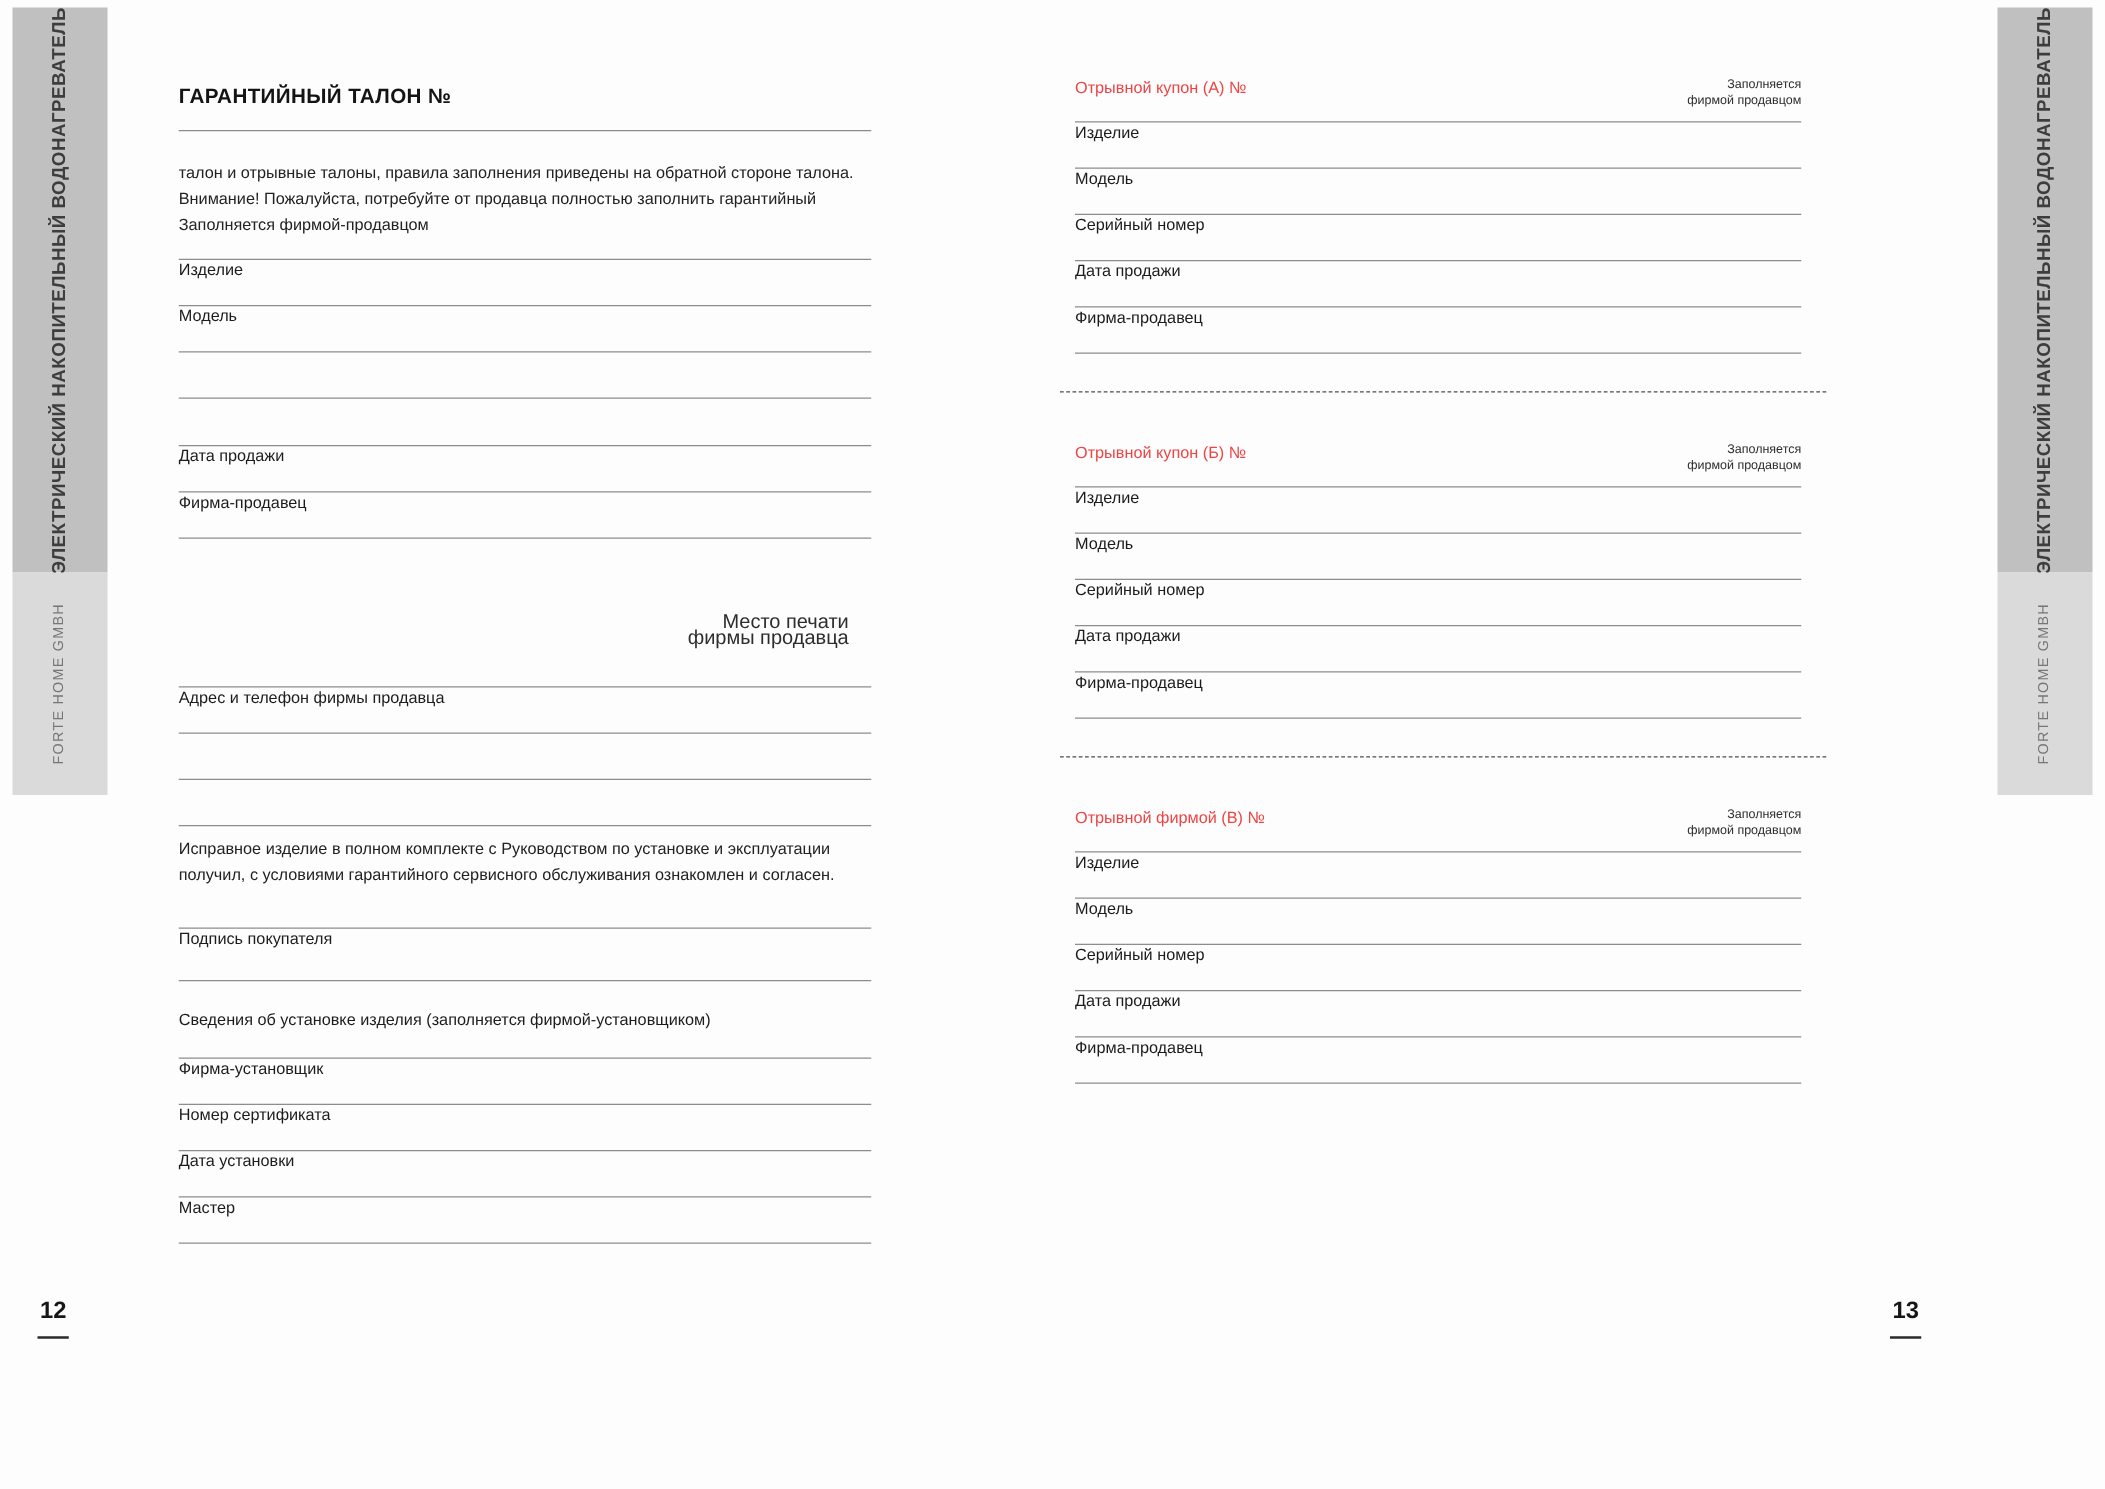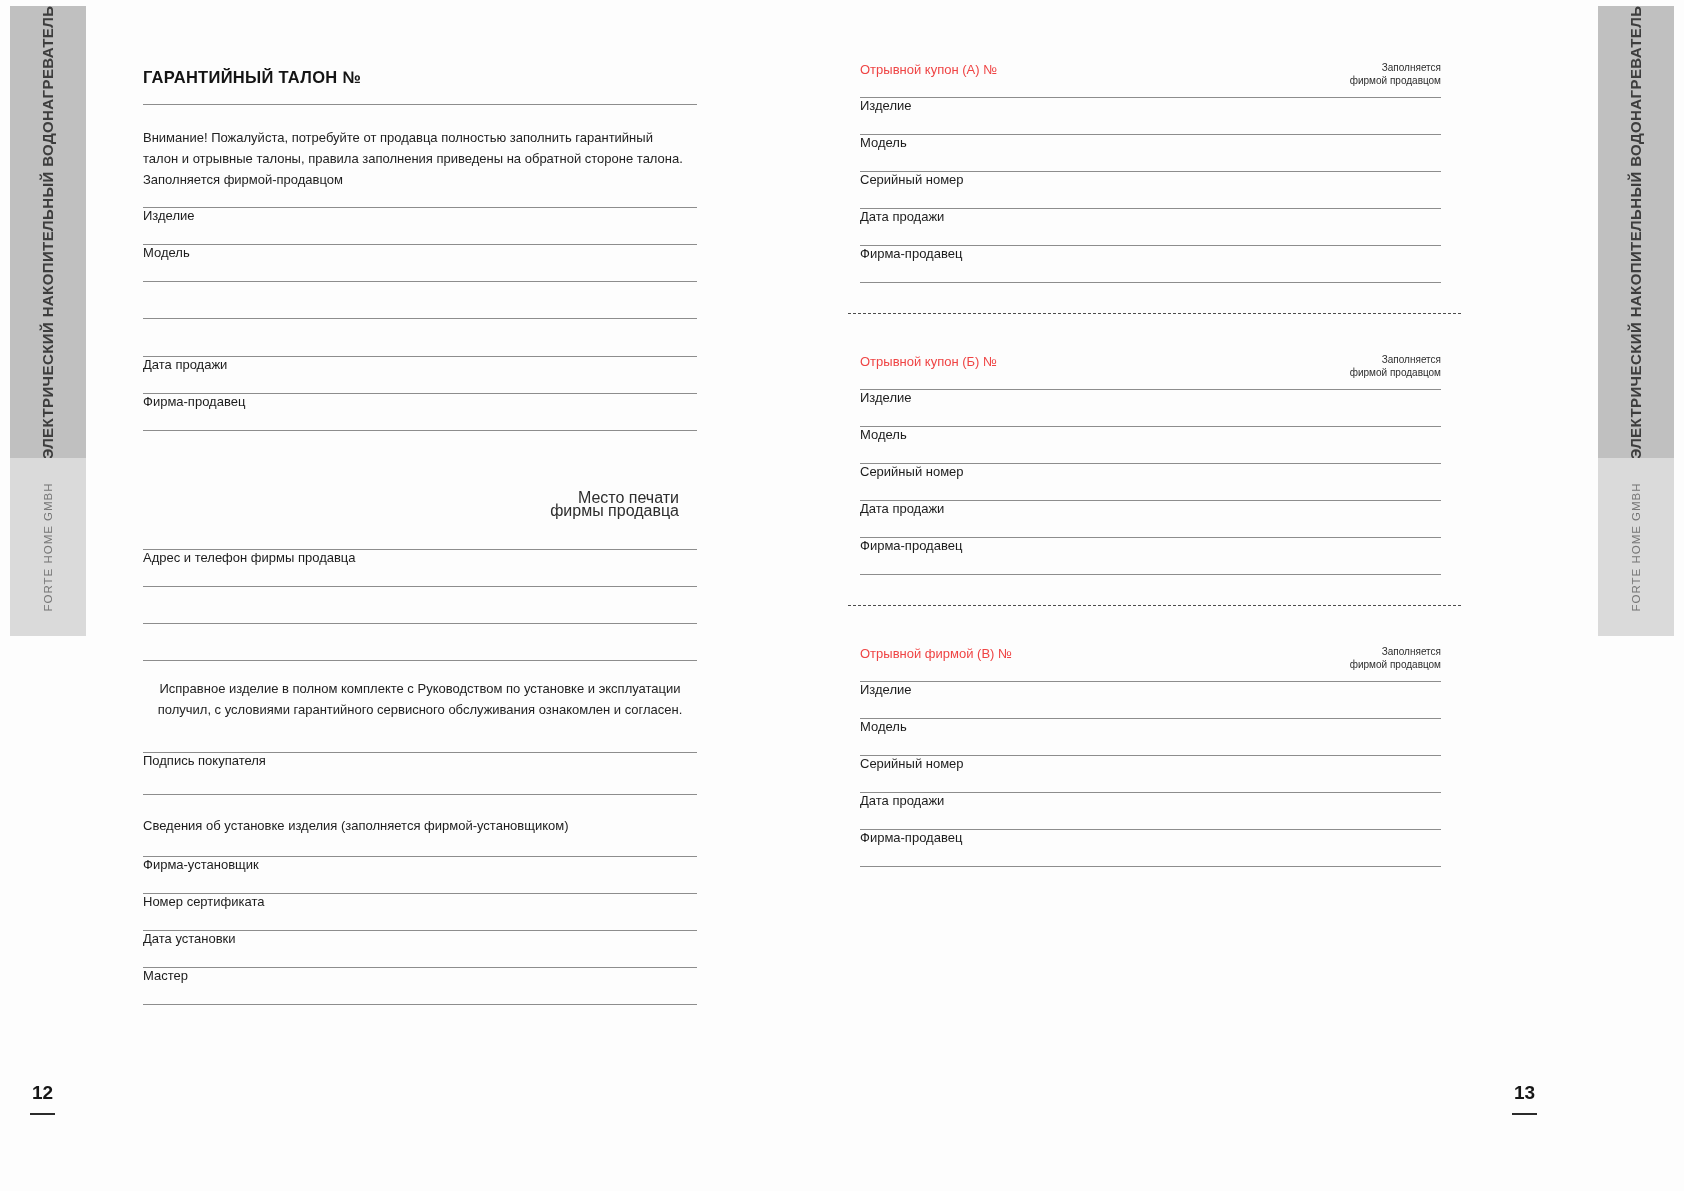--- a/index.html
+++ b/index.html
@@ -34,36 +34,35 @@
 
   
   .pagenum {
     position: absolute;
     top: 1038px;
     font-size: 19px;
     font-weight: bold;
     color: #161616;
     padding: 0 2px 9px;
     border-bottom: 2px solid #2b2b2b;
-    margin-top: 44px;
   }
   .pn-left  { left: 30px; }
   .pn-right { left: 1512px; }
 
   
   .col { position: absolute; }
   .left-col  { left: 143px; top: 66px; width: 554px; }
   .right-col { left: 860px; top: 56px; width: 581px; }
 
   .title { font-size: 16.5px; font-weight: bold; letter-spacing: 0.3px; line-height: 22px; color: #141414; }
   .title-rule { margin-top: 16px; border-top: 1px solid #8d8d8d; height: 0; }
 
   .para { font-size: 13px; line-height: 21px; color: #222; }
   .intro   { margin-top: 22px; }
-  .receipt { margin-top: 17px; text-align: center; }
+  .receipt { margin-top: 7px; }
 
   .group { border-top: 1px solid #8d8d8d; }
   .frow {
     height: 37px;
     border-bottom: 1px solid #8d8d8d;
     display: flex;
     align-items: flex-start;
   }
   .flabel { font-size: 13px; color: #1c1c1c; }
   .g-product { margin-top: 17px; }
@@ -125,22 +124,22 @@
   <aside class="band light b-right b-bottom">
     <span class="vrot brand-vtext">FORTE HOME GMBH</span>
   </aside>
 
   <main class="col left-col">
 
     <h1 class="title">ГАРАНТИЙНЫЙ ТАЛОН №</h1>
     <div class="title-rule"></div>
 
     <div class="para intro">
+      <div>талон и отрывные талоны, правила заполнения приведены на обратной стороне талона.</div>
       <div>Внимание! Пожалуйста, потребуйте от продавца полностью заполнить гарантийный</div>
-      <div>талон и отрывные талоны, правила заполнения приведены на обратной стороне талона.</div>
       <div>Заполняется фирмой-продавцом</div>
     </div>
 
     <div class="group g-product">
       <div class="frow">
         <span class="flabel">Изделие</span>
       </div>
       <div class="frow">
         <span class="flabel">Модель</span>
       </div>

